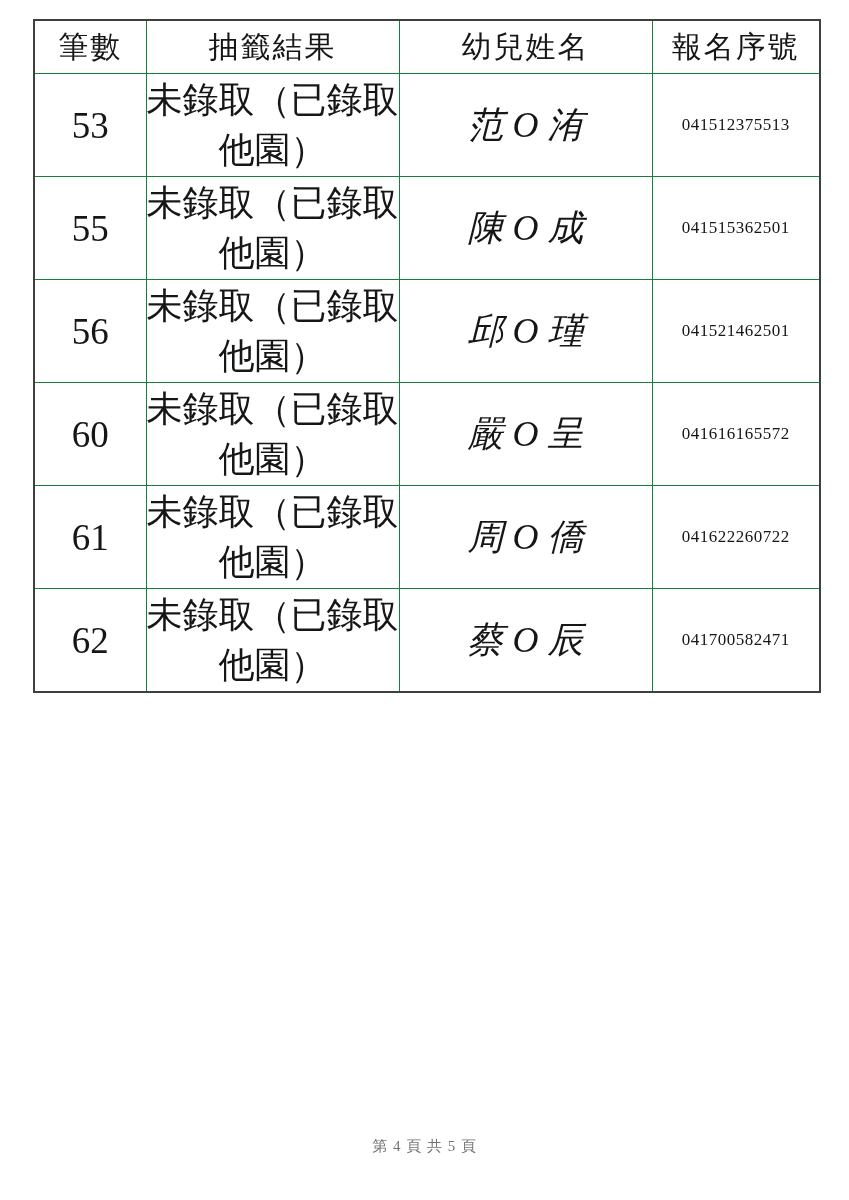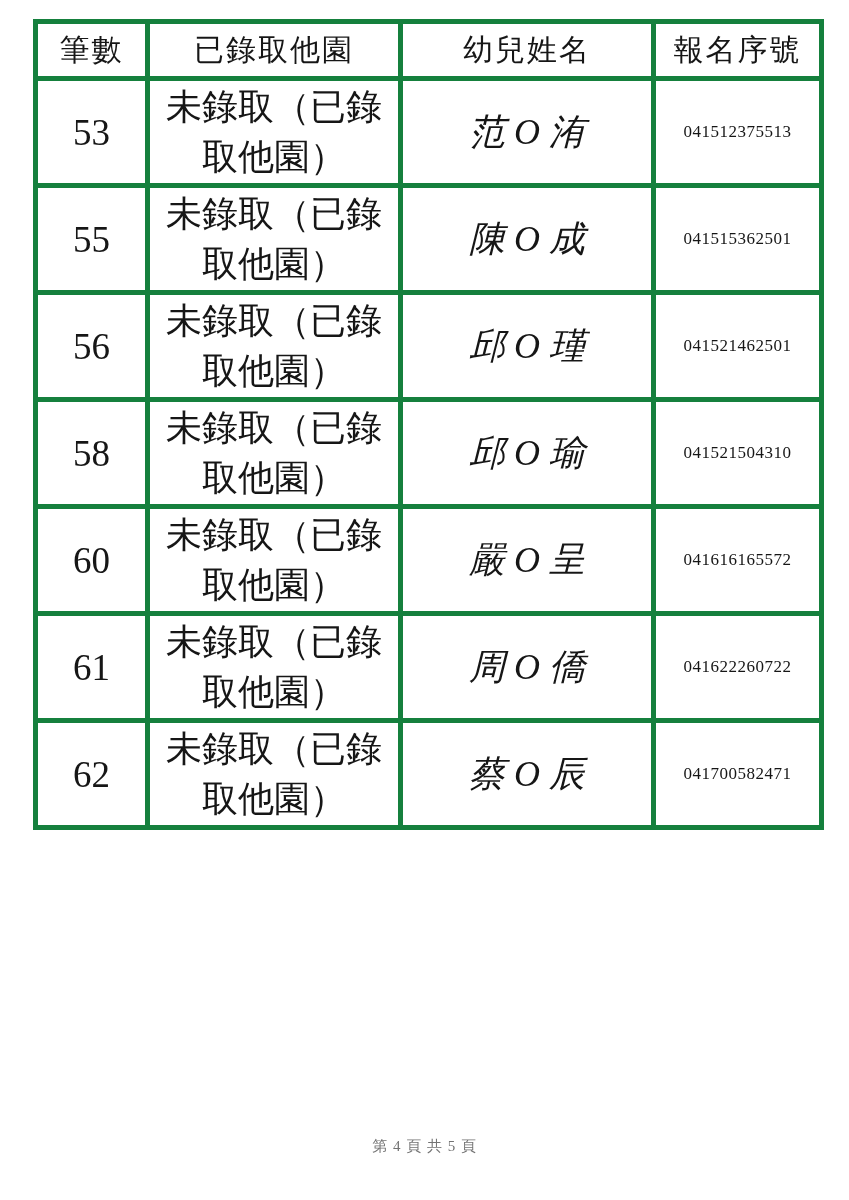--- a/index.html
+++ b/index.html
@@ -19,21 +19,21 @@
     position: absolute;
     left: 33px;
     top: 19px;
     width: 786px;
     border-collapse: collapse;
     table-layout: fixed;
     border: 2px solid #3f3f3f;
   }
   .doc-table th,
   .doc-table td {
-    border: 5px solid #15803d;
+    border: 1px solid #15803d;
     text-align: center;
     vertical-align: middle;
     padding: 0;
     overflow: hidden;
   }
   .doc-table th {
     height: 52px;
     font-size: 30px;
     font-weight: normal;
     letter-spacing: 2px;
@@ -78,21 +78,21 @@
 <table class="doc-table">
   <colgroup>
     <col class="col-w-no">
     <col class="col-w-result">
     <col class="col-w-name">
     <col class="col-w-serial">
   </colgroup>
   <thead>
     <tr>
       <th>筆數</th>
-      <th>已錄取他園</th>
+      <th>抽籤結果</th>
       <th>幼兒姓名</th>
       <th>報名序號</th>
     </tr>
   </thead>
   <tbody>
       <tr>
         <td class="cell-no">53</td>
         <td class="cell-result">未錄取（已錄取他園）</td>
         <td class="cell-name">范 O 洧</td>
         <td class="cell-serial">041512375513</td>
@@ -101,26 +101,20 @@
         <td class="cell-no">55</td>
         <td class="cell-result">未錄取（已錄取他園）</td>
         <td class="cell-name">陳 O 成</td>
         <td class="cell-serial">041515362501</td>
       </tr>
       <tr>
         <td class="cell-no">56</td>
         <td class="cell-result">未錄取（已錄取他園）</td>
         <td class="cell-name">邱 O 瑾</td>
         <td class="cell-serial">041521462501</td>
-      </tr>
-      <tr>
-        <td class="cell-no">58</td>
-        <td class="cell-result">未錄取（已錄取他園）</td>
-        <td class="cell-name">邱 O 瑜</td>
-        <td class="cell-serial">041521504310</td>
       </tr>
       <tr>
         <td class="cell-no">60</td>
         <td class="cell-result">未錄取（已錄取他園）</td>
         <td class="cell-name">嚴 O 呈</td>
         <td class="cell-serial">041616165572</td>
       </tr>
       <tr>
         <td class="cell-no">61</td>
         <td class="cell-result">未錄取（已錄取他園）</td>

